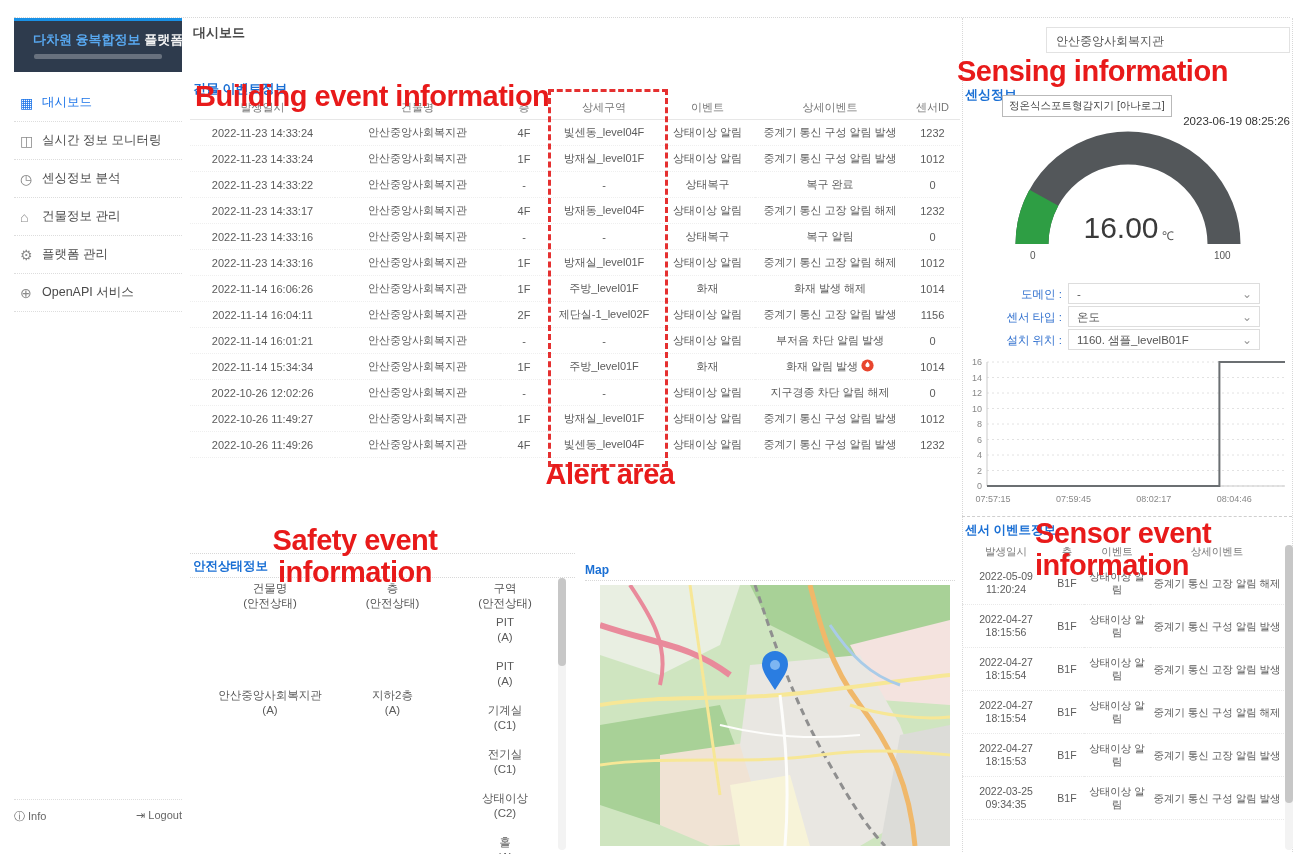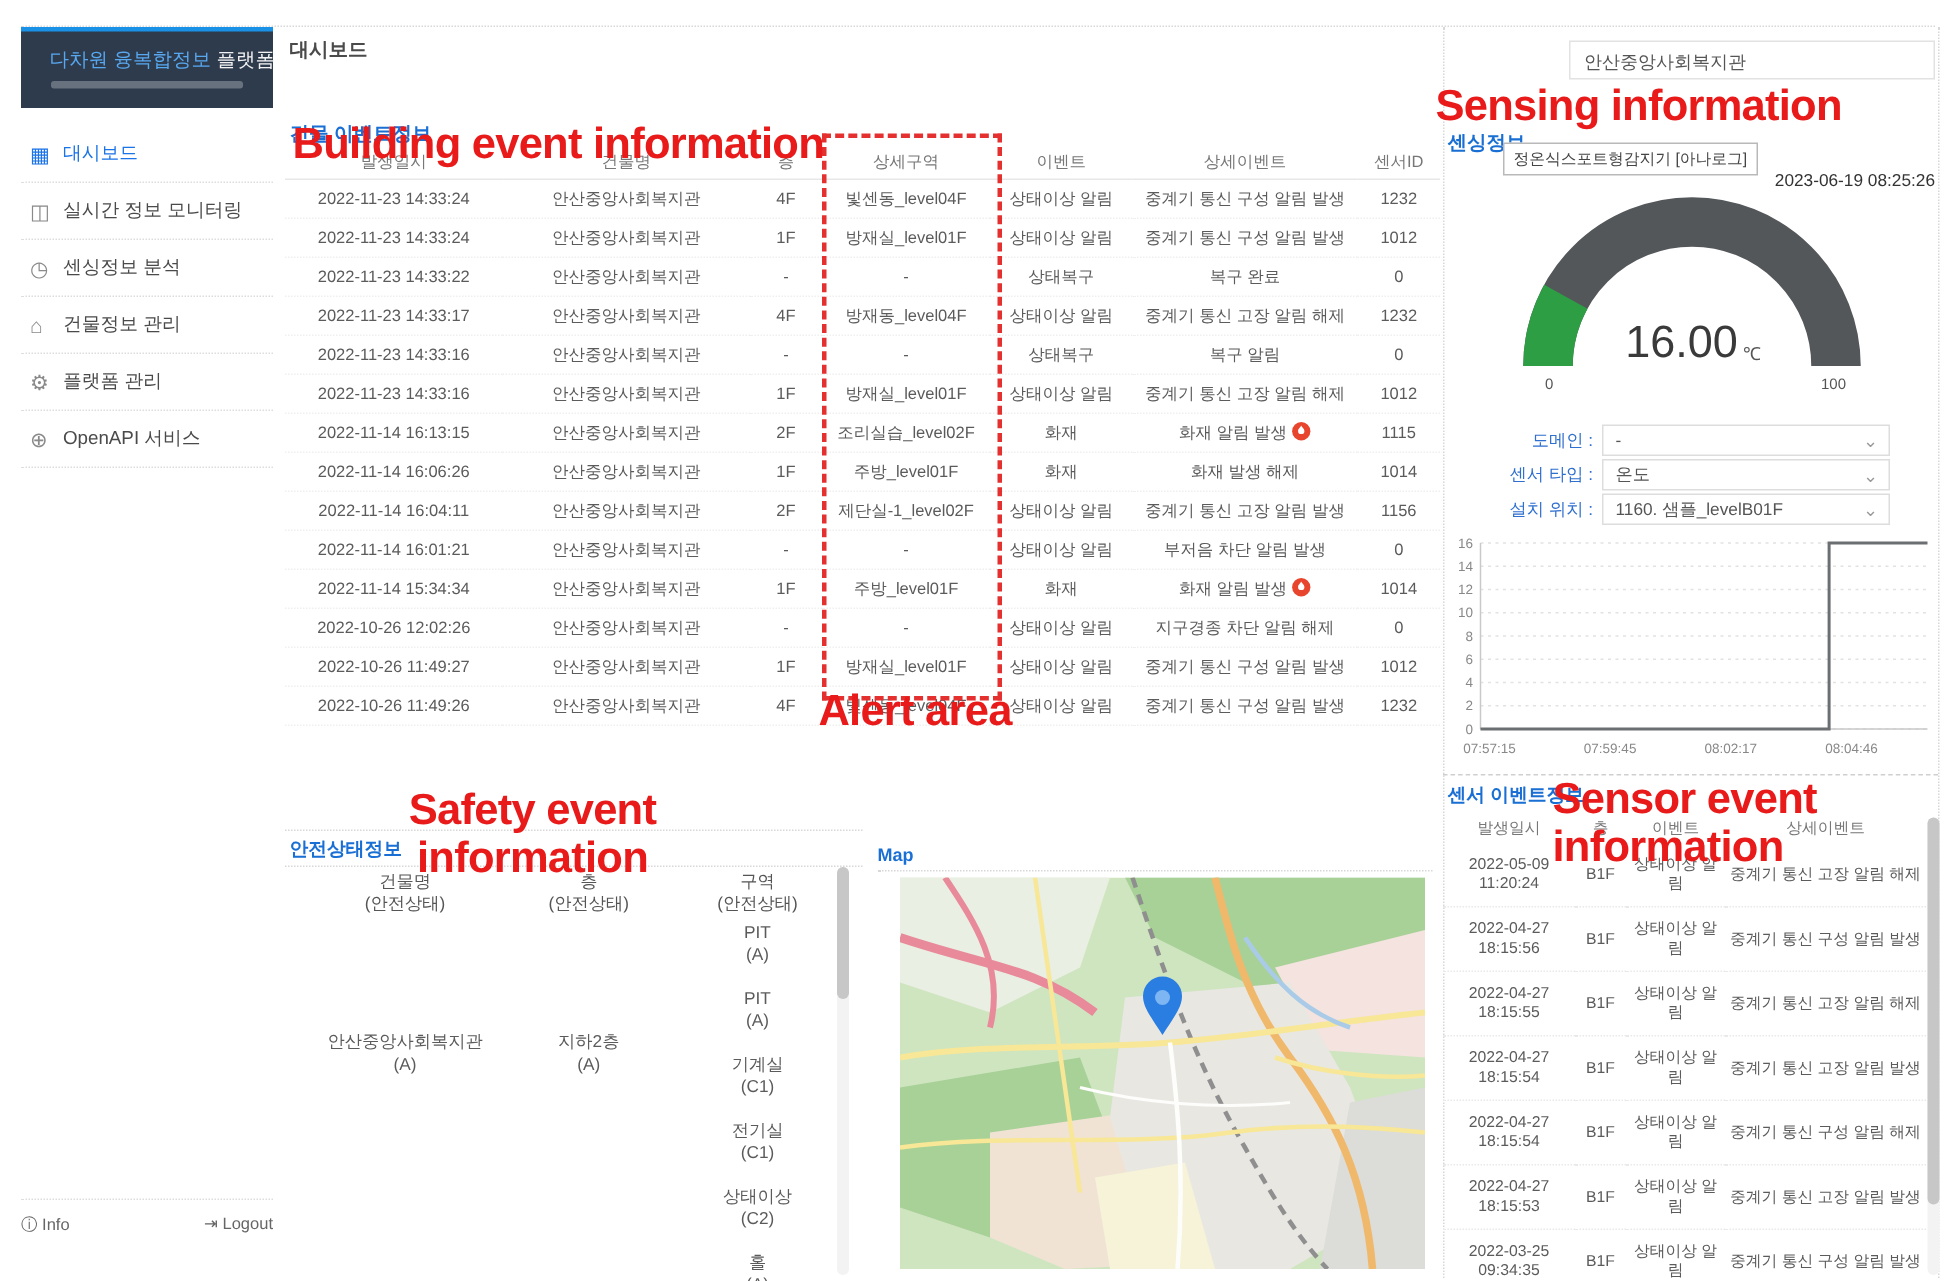--- a/index.html
+++ b/index.html
@@ -5,21 +5,21 @@
   html,body{margin:0;padding:0;}
   body{font-family:"Liberation Sans",sans-serif;background:#fff;}
   #app{position:relative;width:1297px;height:854px;overflow:hidden;background:#fff;}
   .abs{position:absolute;}
   .dotted-h{border-top:1px dotted #d8d8d8;height:0;}
   .dotted-v{border-left:1px dotted #d8d8d8;width:0;}
   .blue-title{color:#1a6fd4;font-weight:bold;font-size:13px;white-space:nowrap;}
   .red-ann{color:#e81a1a;font-weight:bold;font-size:29px;line-height:32px;white-space:nowrap;letter-spacing:-.5px;z-index:30;}
   
   #logo{left:14px;top:18px;width:168px;height:54px;background:#2e3b4d;border-top:3px solid #1991e6;text-align:center;padding-top:10px;box-sizing:border-box;}
-  #logo .l1{font-size:13px;font-weight:normal;white-space:nowrap;padding-left:19px;}
+  #logo .l1{font-size:13px;font-weight:bold;white-space:nowrap;padding-left:19px;}
   #logo .blue{color:#58a8f0;} #logo .white{color:#f2f2f2;}
   #logo .sub{margin:5px auto 0;width:128px;height:5px;background:rgba(255,255,255,.28);border-radius:2px;}
   #menu{left:14px;top:84px;width:168px;}
   .mitem{display:flex;align-items:center;height:37px;border-bottom:1px dotted #ddd;font-size:12.5px;color:#4a4a4a;cursor:pointer;padding-left:6px;}
   .mitem .ic{width:22px;font-size:14px;color:#8a8a8a;}
   .mitem.active{color:#1a73e8;} .mitem.active .ic{color:#1a73e8;}
   #sb-footer{left:14px;top:799px;width:168px;border-top:1px dotted #ddd;padding-top:9px;display:flex;justify-content:space-between;font-size:11px;color:#666;}
   #sb-footer span{cursor:pointer;}
   
   #bldg-table{left:190px;top:96px;width:770px;border-collapse:collapse;font-size:11px;color:#5b5b5b;table-layout:fixed;}
@@ -161,32 +161,20 @@
         <tr>
           <td>2022-11-23 14:33:16</td>
           <td>안산중앙사회복지관</td>
           <td>1F</td>
           <td>방재실_level01F</td>
           <td>상태이상 알림</td>
           <td>중계기 통신 고장 알림 해제</td>
           <td>1012</td>
         </tr>
         <tr>
-          <td>2022-11-14 16:13:15</td>
-          <td>안산중앙사회복지관</td>
-          <td>2F</td>
-          <td>조리실습_level02F</td>
-          <td>화재</td>
-          <td>화재 알림 발생<svg width="13" height="13" viewBox="0 0 16 16" style="vertical-align:-2px;margin-left:3px">
-              <circle cx="8" cy="8" r="7.5" fill="#e8452e"></circle>
-              <path d="M8 3.2c.3 1.3 2.6 2.4 2.6 4.5a2.6 2.6 0 0 1-5.2 0c0-1 .5-1.7 1.1-2.4.6-.7 1.2-1.3 1.5-2.1z" fill="#fff"></path>
-            </svg></td>
-          <td>1115</td>
-        </tr>
-        <tr>
           <td>2022-11-14 16:06:26</td>
           <td>안산중앙사회복지관</td>
           <td>1F</td>
           <td>주방_level01F</td>
           <td>화재</td>
           <td>화재 발생 해제</td>
           <td>1014</td>
         </tr>
         <tr>
           <td>2022-11-14 16:04:11</td>
@@ -429,26 +417,20 @@
           <td>상태이상 알림</td>
           <td>중계기 통신 고장 알림 해제</td>
         </tr>
         <tr>
           <td>2022-04-27 18:15:56</td>
           <td>B1F</td>
           <td>상태이상 알림</td>
           <td>중계기 통신 구성 알림 발생</td>
         </tr>
         <tr>
-          <td>2022-04-27 18:15:55</td>
-          <td>B1F</td>
-          <td>상태이상 알림</td>
-          <td>중계기 통신 고장 알림 해제</td>
-        </tr>
-        <tr>
           <td>2022-04-27 18:15:54</td>
           <td>B1F</td>
           <td>상태이상 알림</td>
           <td>중계기 통신 고장 알림 발생</td>
         </tr>
         <tr>
           <td>2022-04-27 18:15:54</td>
           <td>B1F</td>
           <td>상태이상 알림</td>
           <td>중계기 통신 구성 알림 해제</td>

